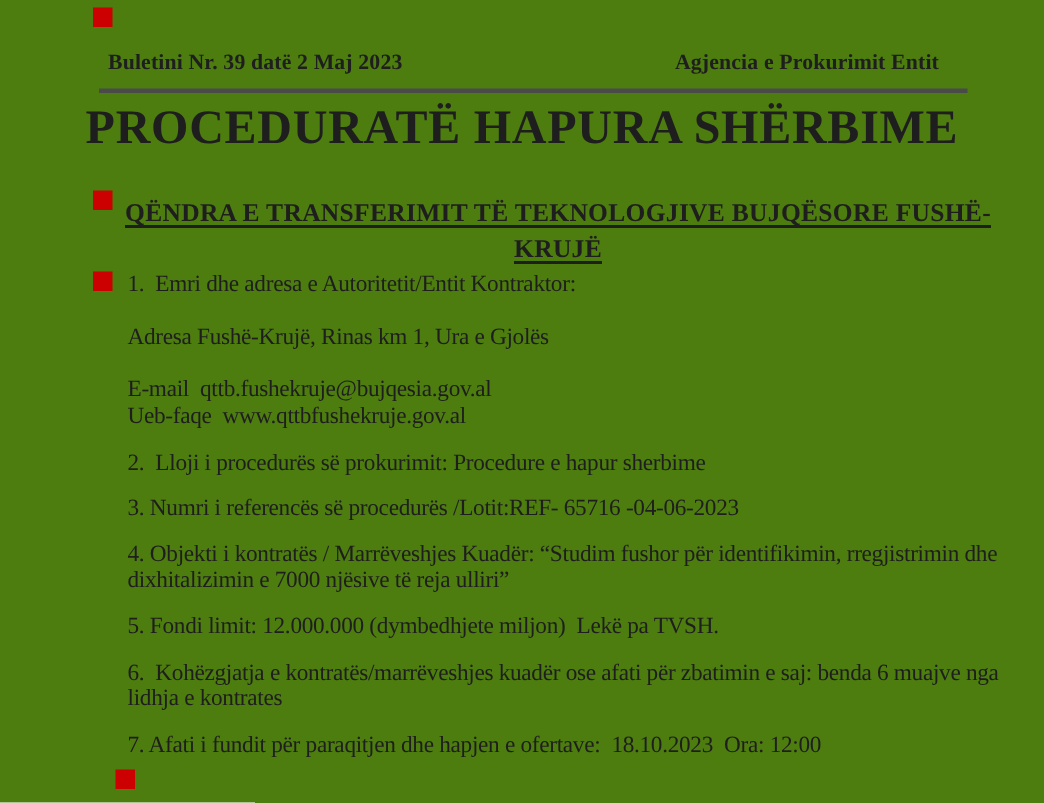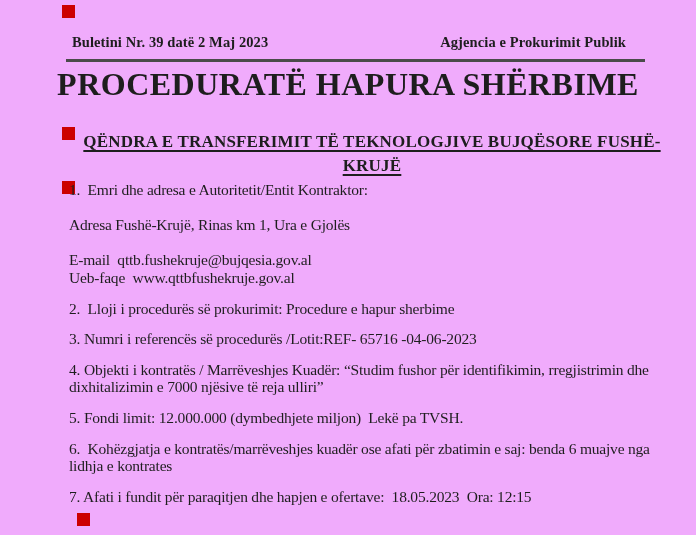--- a/index.html
+++ b/index.html
@@ -1,20 +1,20 @@
 <!DOCTYPE html>
 <html><head>
 <meta charset="utf-8">
 <style>
   html, body { margin: 0; padding: 0; background: #ffffff; }
   .page {
     position: relative;
     width: 696px;
     height: 535px;
-    background: #f0abfc;
+    background: #4d7c0f;
     overflow: hidden;
     font-family: "Liberation Serif", "DejaVu Serif", serif;
     color: #1e1e1e;
   }
   .header-row {
     position: absolute;
     top: 34px; left: 72px; right: 70px;
     display: flex;
     justify-content: space-between;
     font-weight: bold;
@@ -56,21 +56,21 @@
     text-underline-offset: 3px;
     margin-left: 48px;
   }
   .body-text {
     position: absolute;
     top: 181px; left: 69px; width: 622px;
     font-size: 15.5px;
     line-height: 17.6px;
     letter-spacing: -0.2px;
   }
-  .body-text p { margin: 0 0 13px 0; }
+  .body-text p { margin: 0 0 13px 16px; }
   .body-text .line { white-space: pre; }
   .marker {
     position: absolute;
     width: 13px; height: 13px;
     background: #cc0000;
   }
   .m1 { top: 5px;   left: 62px; }
   .m2 { top: 127px; left: 62px; }
   .m3 { top: 181px; left: 62px; }
   .m4 { top: 513px; left: 77px; }
@@ -80,21 +80,21 @@
 
 <div class="page">
 
   <div class="marker m1" style="background: rgb(204, 0, 0);"></div>
   <div class="marker m2" style="background: rgb(204, 0, 0);"></div>
   <div class="marker m3" style="background: rgb(204, 0, 0);"></div>
   <div class="marker m4" style="background: rgb(204, 0, 0);"></div>
 
   <div class="header-row">
     <span>Buletini Nr. 39 datë 2 Maj 2023</span>
-    <span>Agjencia e Prokurimit Publik</span>
+    <span>Agjencia e Prokurimit Entit</span>
   </div>
 
   <div class="rule" style="background: rgb(74, 74, 74);"></div>
 
   <div class="title">
     <span class="underlined">PROCEDURATË HAPURA SHËRBIME</span>
   </div>
 
   <div class="section-heading">
     <div><span class="underlined">QËNDRA E TRANSFERIMIT TË TEKNOLOGJIVE BUJQËSORE FUSHË-</span></div>
@@ -121,17 +121,17 @@
       <span class="line">dixhitalizimin e 7000 njësive të reja ulliri”</span>
     </p>
     <p>
       <span class="line">5. Fondi limit: 12.000.000 (dymbedhjete miljon)  Lekë pa TVSH.</span>
     </p>
     <p>
       <span class="line">6.  Kohëzgjatja e kontratës/marrëveshjes kuadër ose afati për zbatimin e saj: benda 6 muajve nga</span><br>
       <span class="line">lidhja e kontrates</span>
     </p>
     <p>
-      <span class="line">7. Afati i fundit për paraqitjen dhe hapjen e ofertave:  18.05.2023  Ora: 12:15</span>
+      <span class="line">7. Afati i fundit për paraqitjen dhe hapjen e ofertave:  18.10.2023  Ora: 12:00</span>
     </p>
   </div>
 
 </div>
 
 </body></html>

